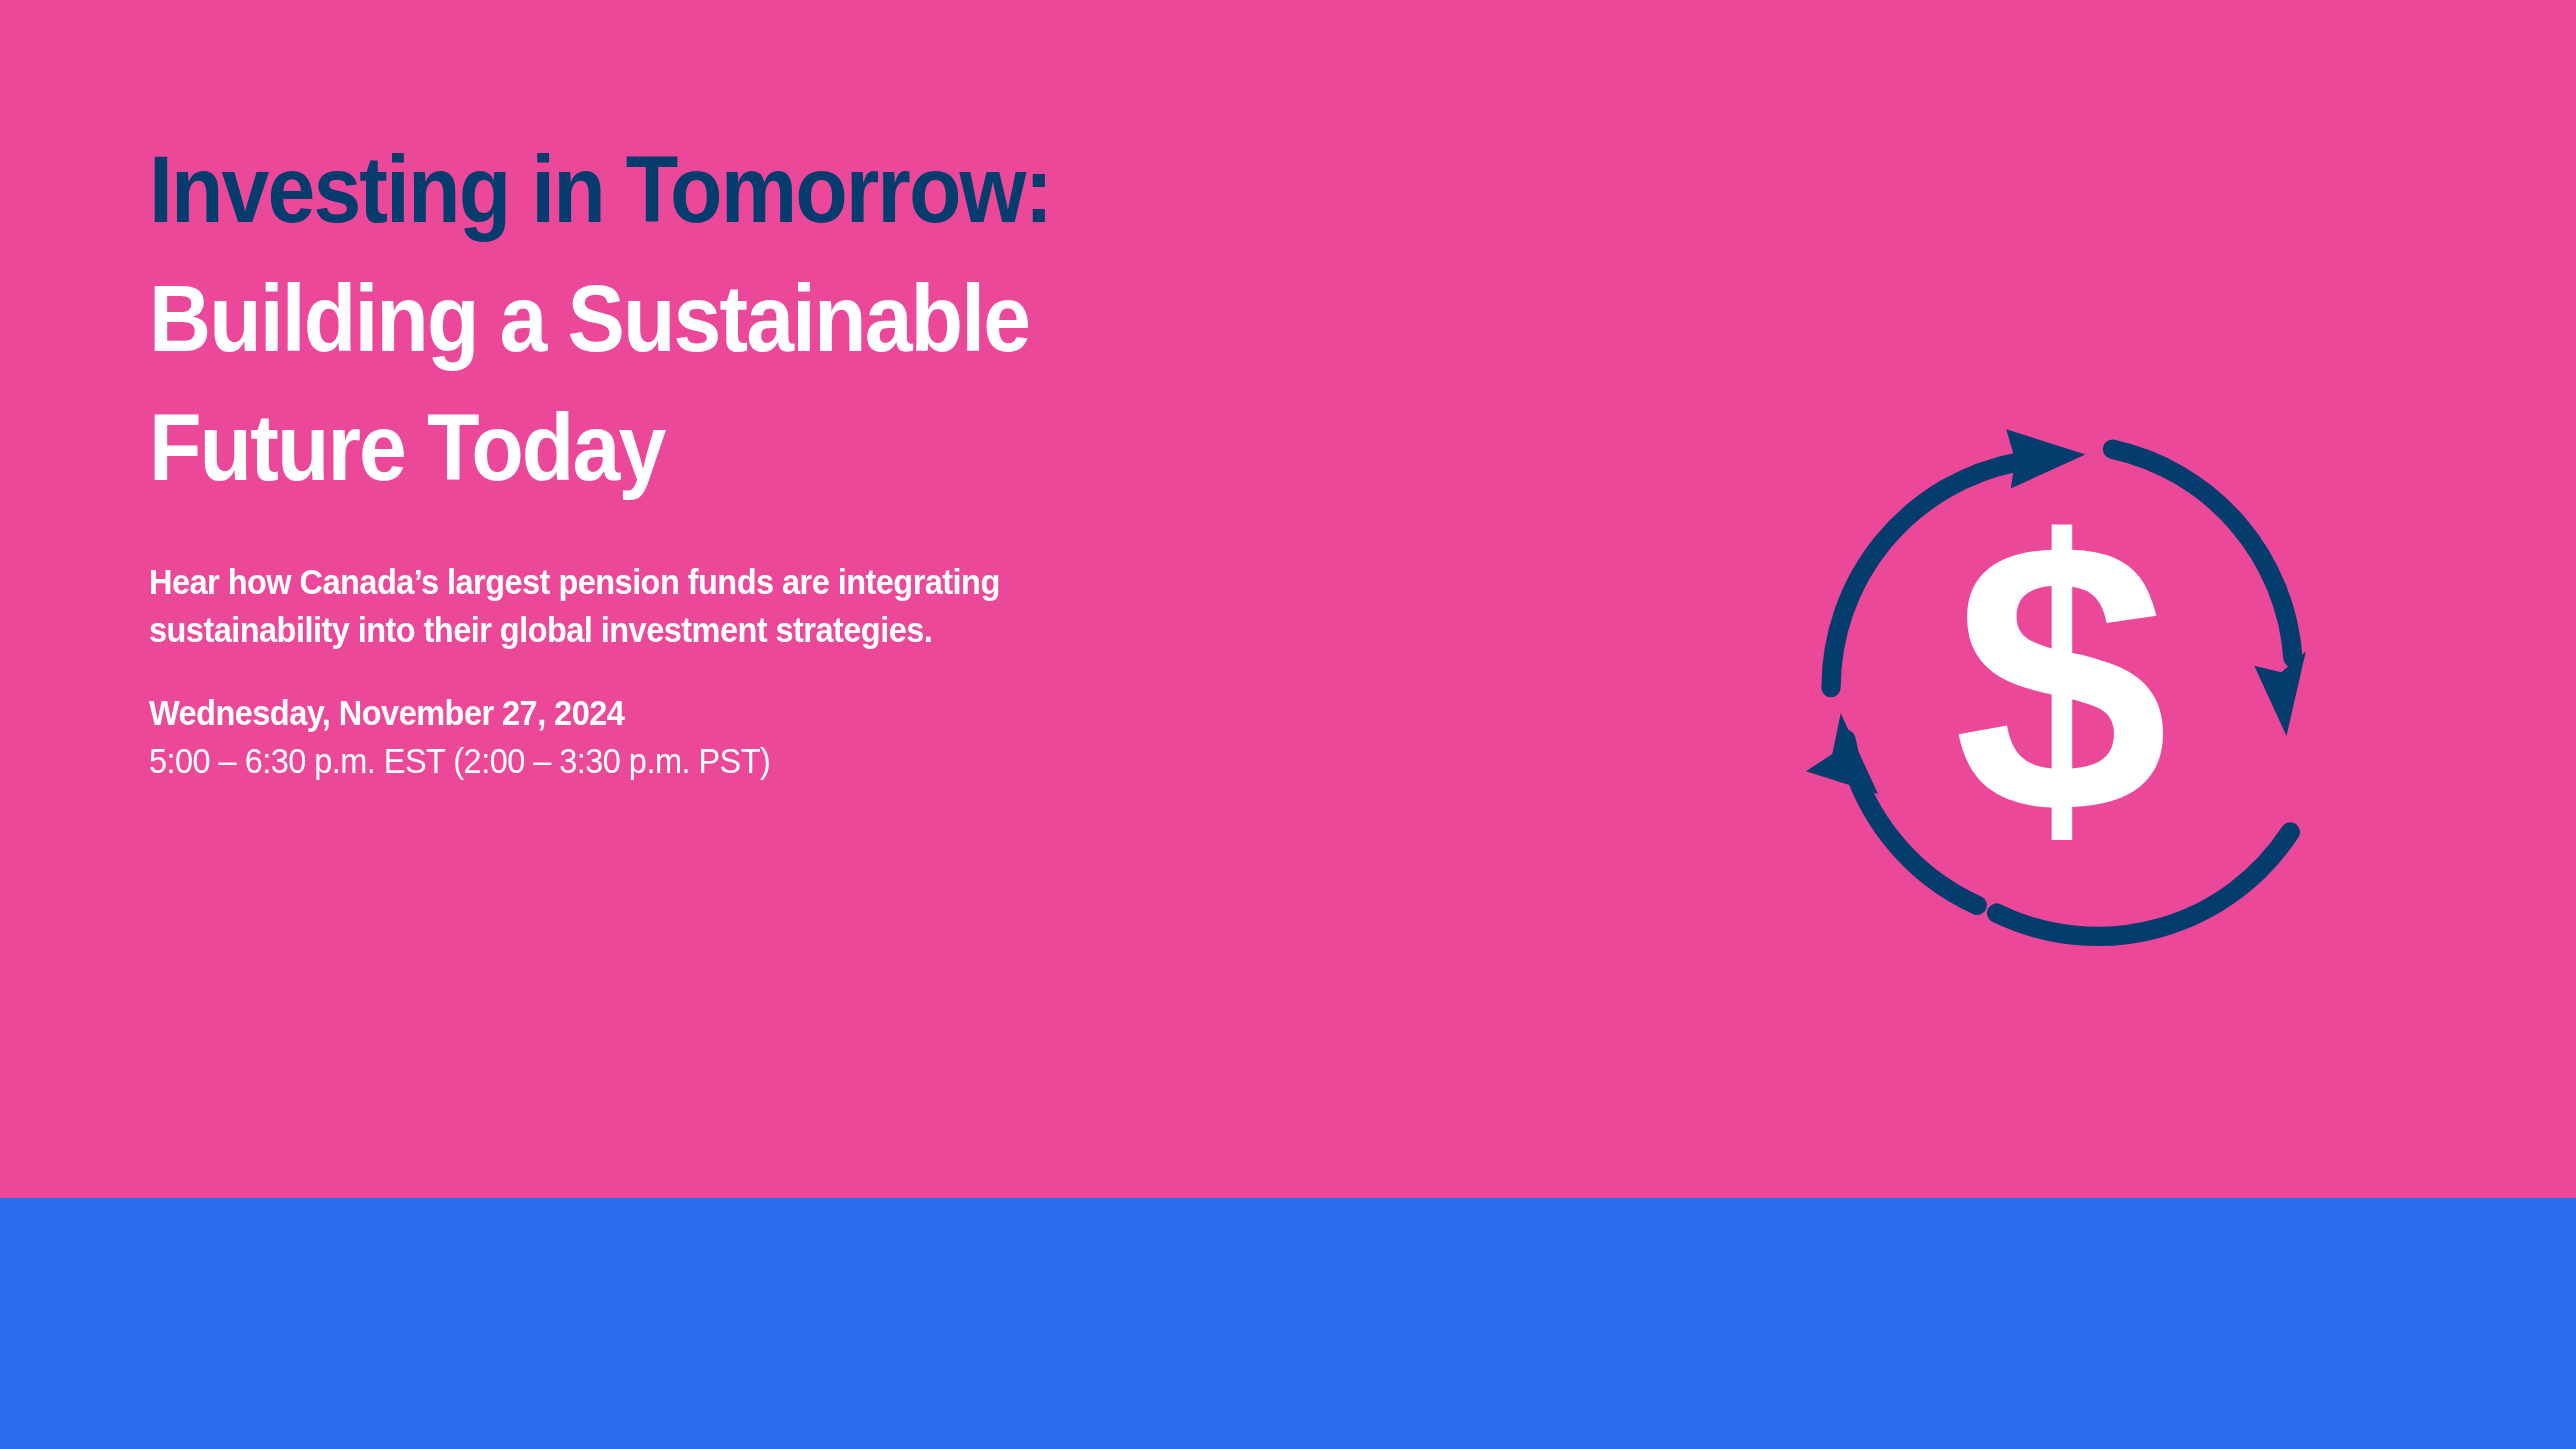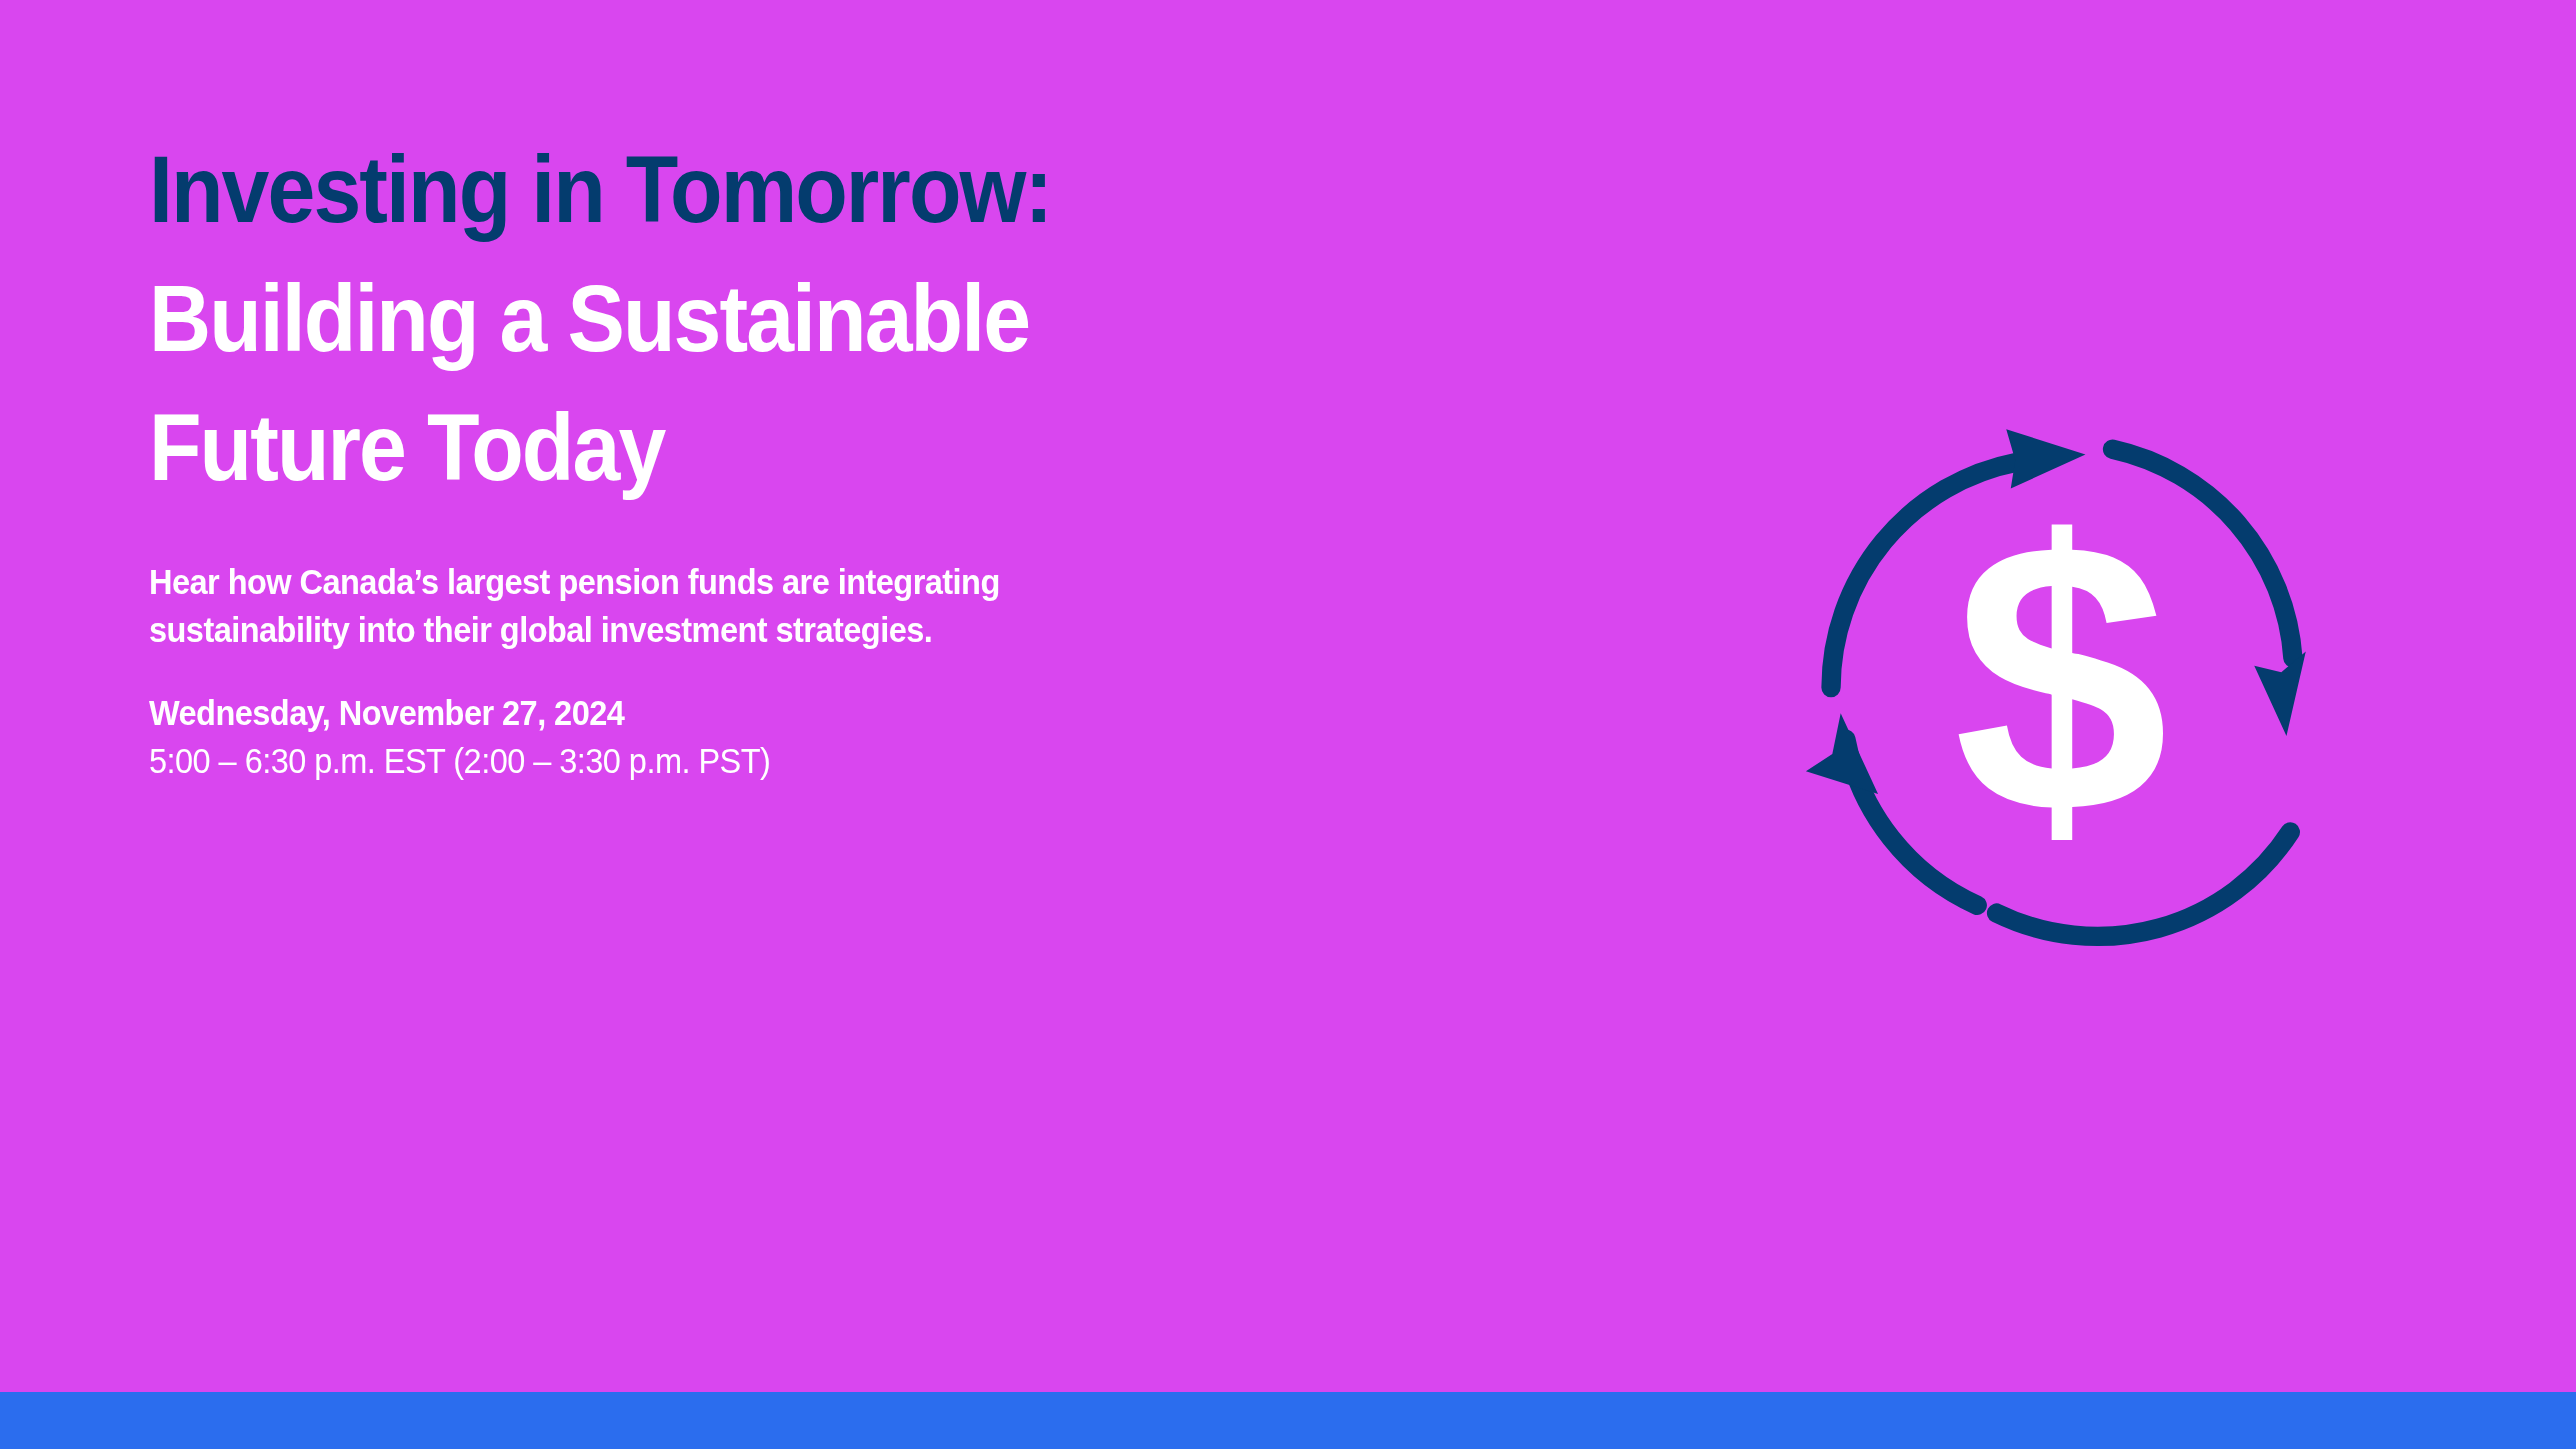--- a/index.html
+++ b/index.html
@@ -10,22 +10,22 @@
   body {
     width: 2576px;
     height: 1449px;
     overflow: hidden;
     font-family: "Liberation Sans", sans-serif;
   }
 
   #banner {
     position: relative;
     width: 2576px;
-    height: 1392px;
-    background: #d946ef;
+    height: 1198px;
+    background: #ec4899;
   }
 
   
   #text-column {
     position: absolute;
     left: 149px;
     top: 126px;
     width: 1558px;
   }
 

